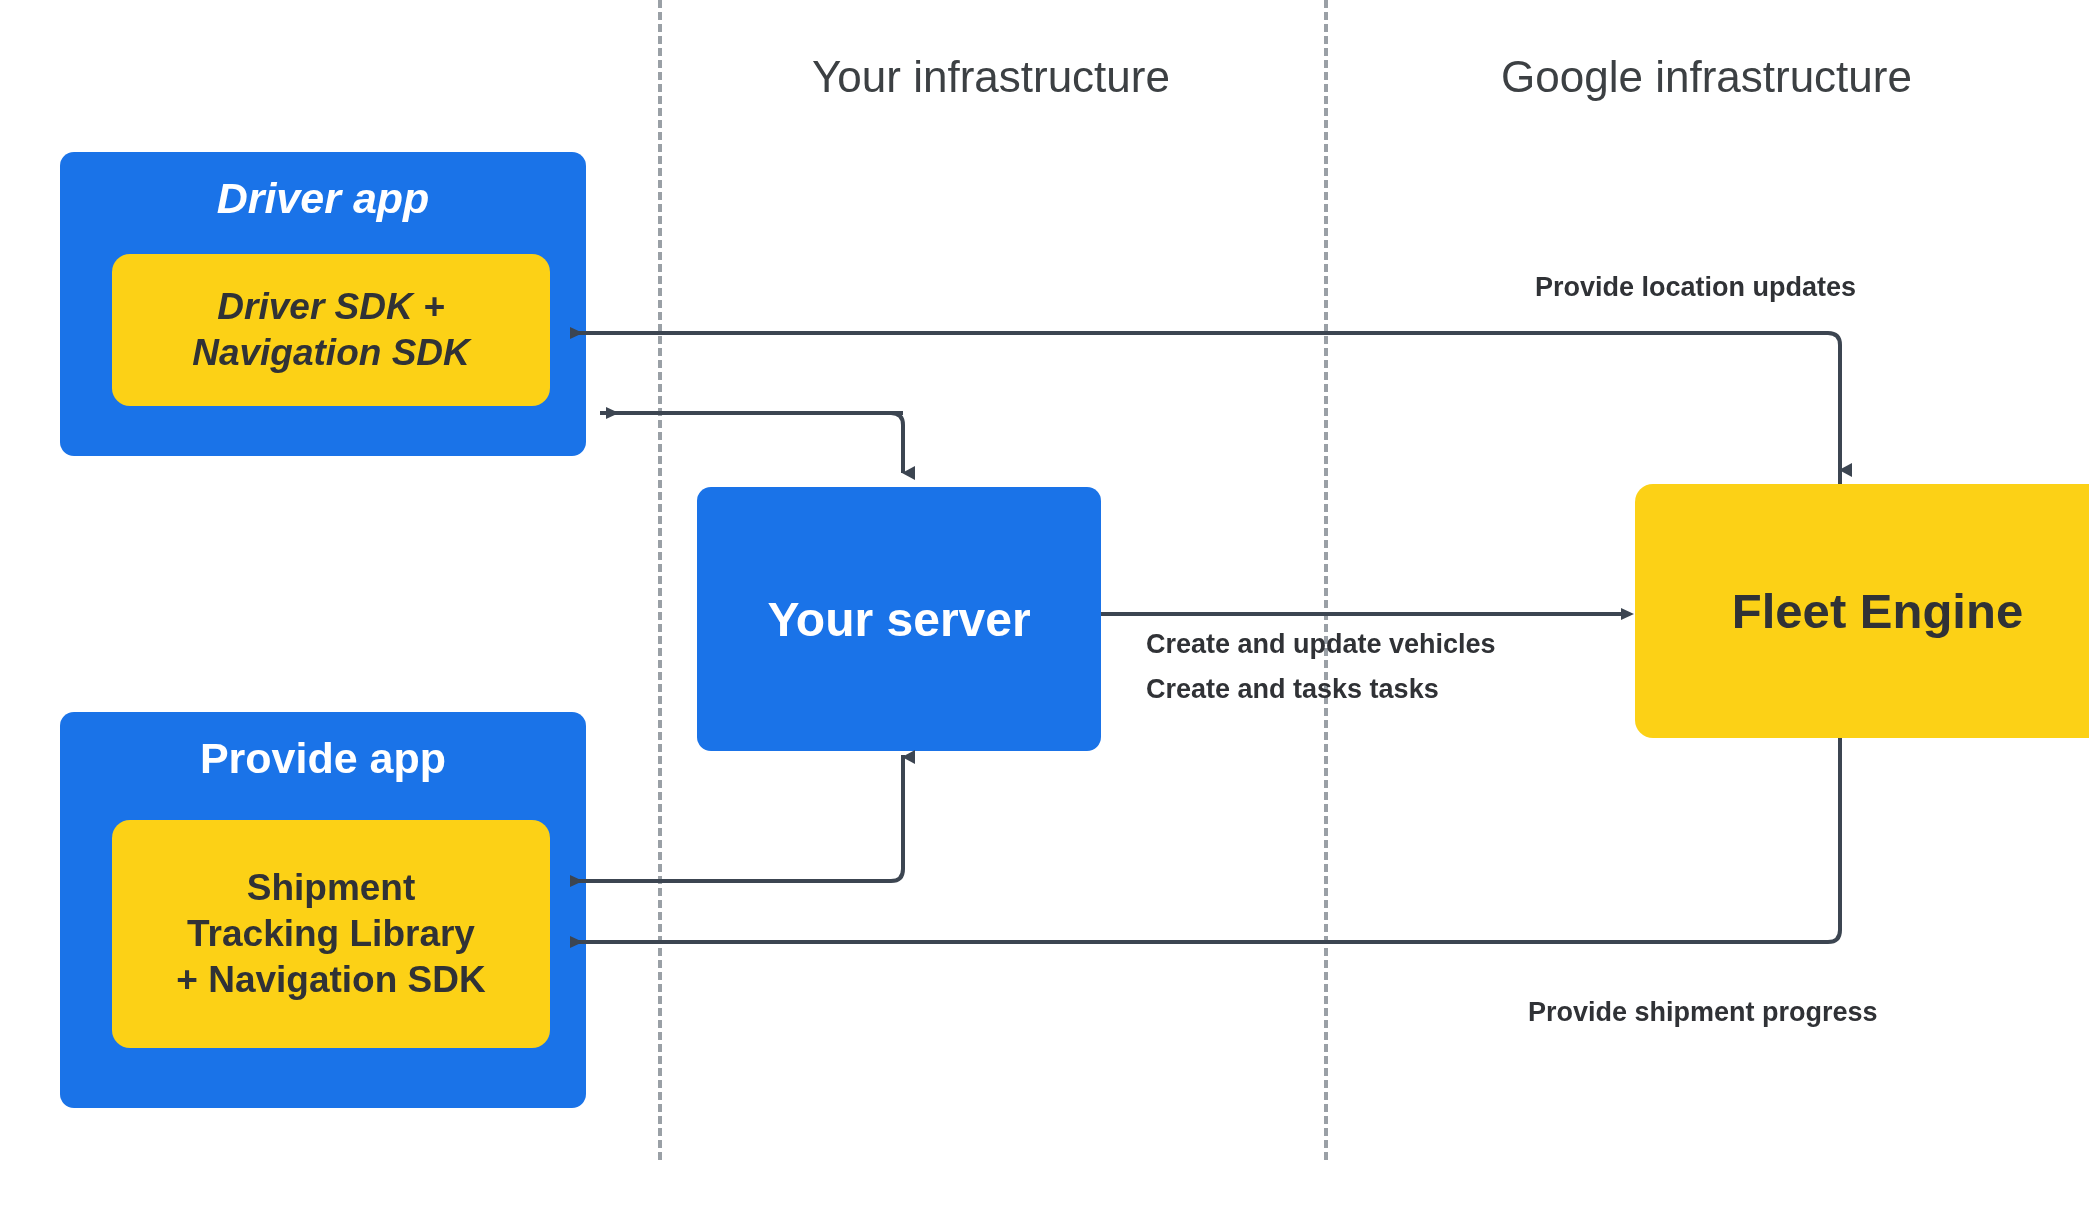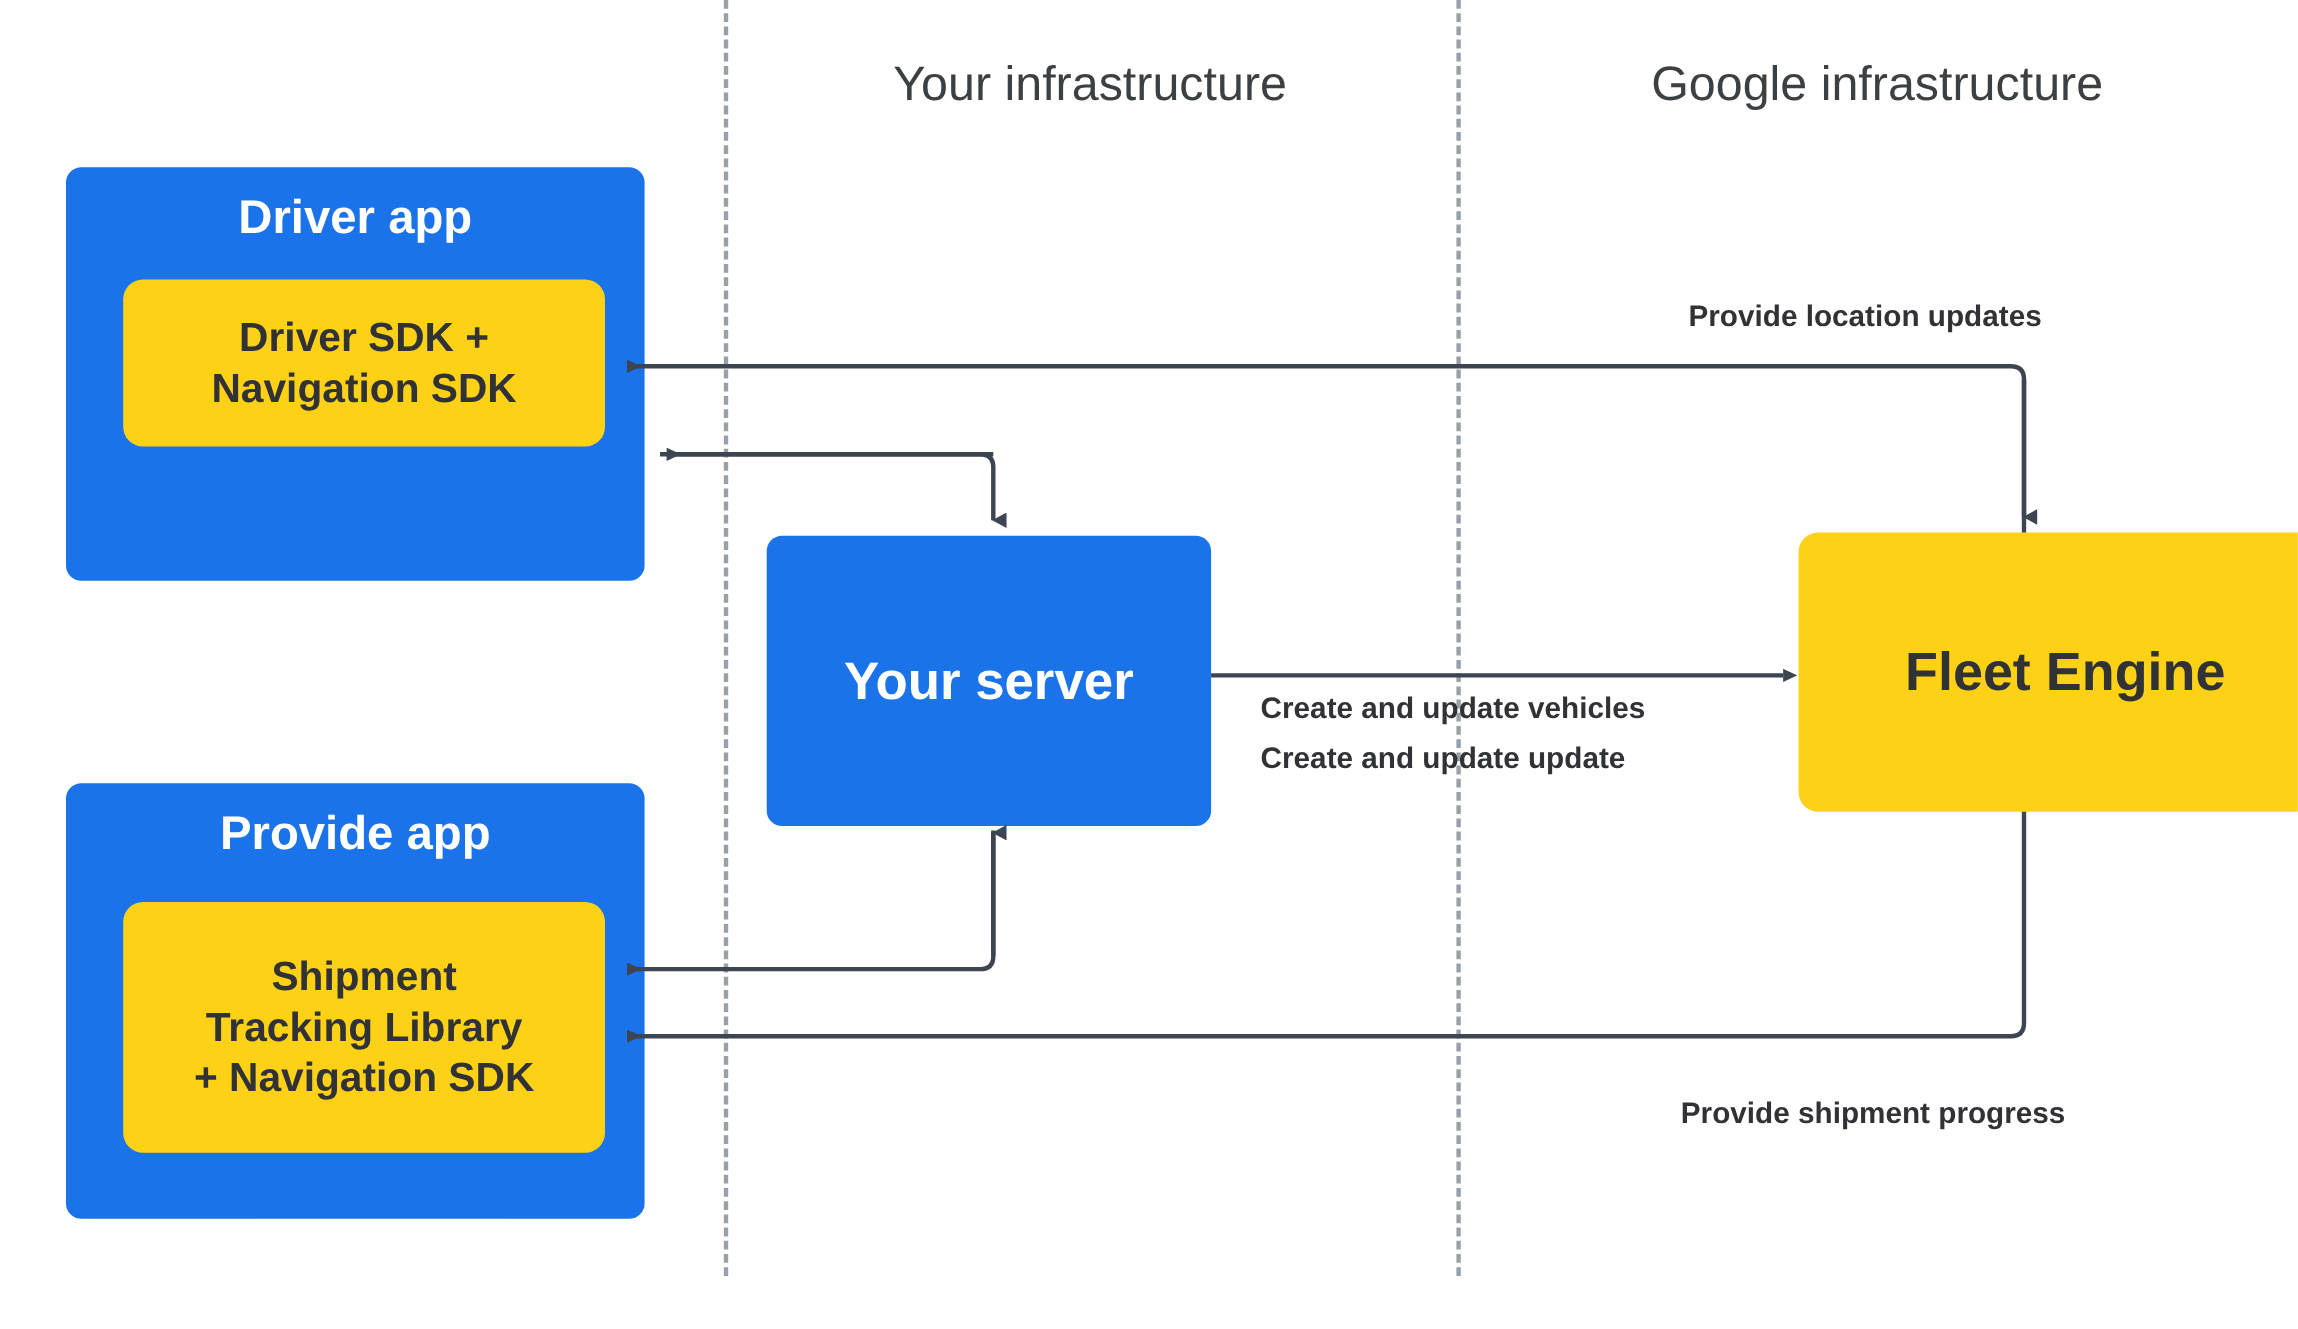--- a/index.html
+++ b/index.html
@@ -126,21 +126,21 @@
 <body>
 
 <div id="diagram-root">
 
   <div class="divider" style="left:658px;"></div>
   <div class="divider" style="left:1324px;"></div>
 
   <div class="column-heading" style="left:658px; top:52px; width:666px;">Your infrastructure</div>
   <div class="column-heading" style="left:1324px; top:52px; width:765px;">Google infrastructure</div>
 
-  <div class="app-box" style="left:60px; top:152px; width:526px; height:376px;">
+  <div class="app-box" style="left:60px; top:152px; width:526px; height:304px;font-style:italic;">
     <div class="app-title" style="top:22px;">Driver app</div>
     <div class="sdk-box" style="left:52px; top:102px; width:438px; height:152px;">
       <div>
         <div>Driver SDK +</div>
         <div>Navigation SDK</div>
       </div>
     </div>
   </div>
 
   <div class="app-box" style="left:60px; top:712px; width:526px; height:396px;">
@@ -159,21 +159,21 @@
   </div>
 
   <div class="engine-box" style="left:1635px; top:484px; width:485px; height:254px;">
     <span>Fleet Engine</span>
   </div>
 
   <div class="flow-label" style="left:1535px; top:270px;">Provide location updates</div>
 
   <div class="flow-label" style="left:1146px; top:627px;">Create and update vehicles</div>
 
-  <div class="flow-label" style="left:1146px; top:672px;">Create and update update</div>
+  <div class="flow-label" style="left:1146px; top:672px;">Create and tasks tasks</div>
 
   <div class="flow-label" style="left:1528px; top:995px;">Provide shipment progress</div>
 
   <svg id="connectors" viewBox="0 0 2089 1208">
     <defs>
       <marker id="arrow-left" markerWidth="14" markerHeight="12" refX="13" refY="6" orient="auto" markerUnits="userSpaceOnUse">
         <path d="M13,0 L13,12 L0,6 Z" fill="#3c4551"></path>
       </marker>
       <marker id="arrow-right" markerWidth="14" markerHeight="12" refX="1" refY="6" orient="auto" markerUnits="userSpaceOnUse">
         <path d="M1,0 L1,12 L14,6 Z" fill="#3c4551"></path>

